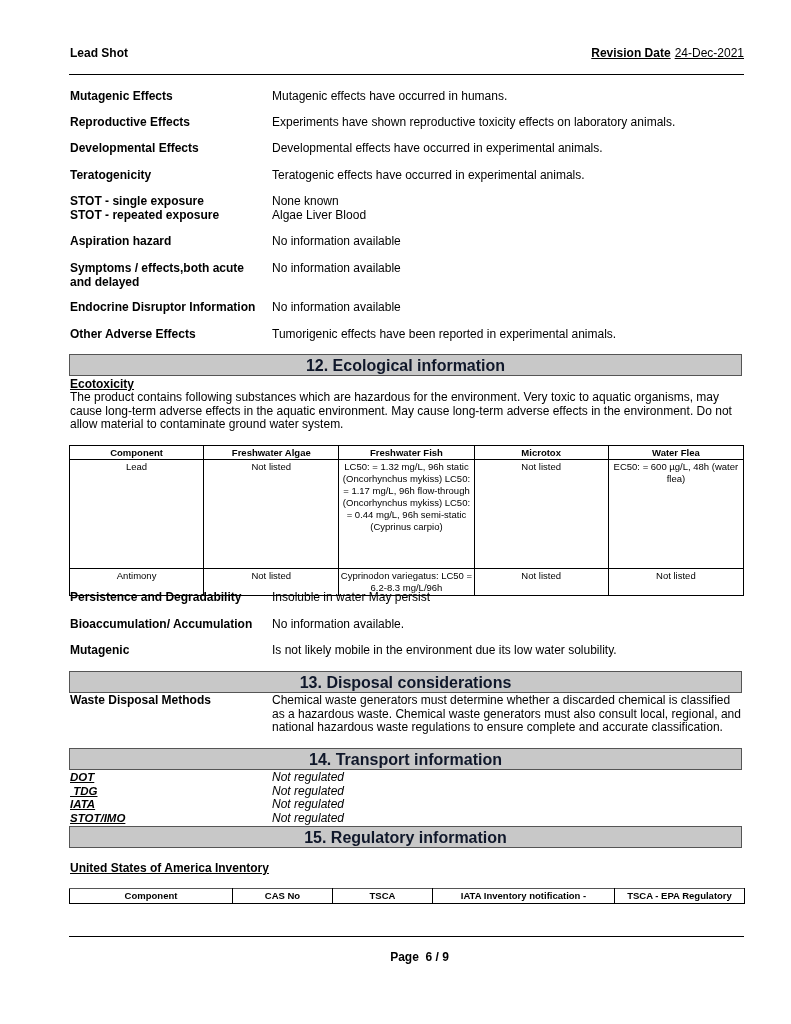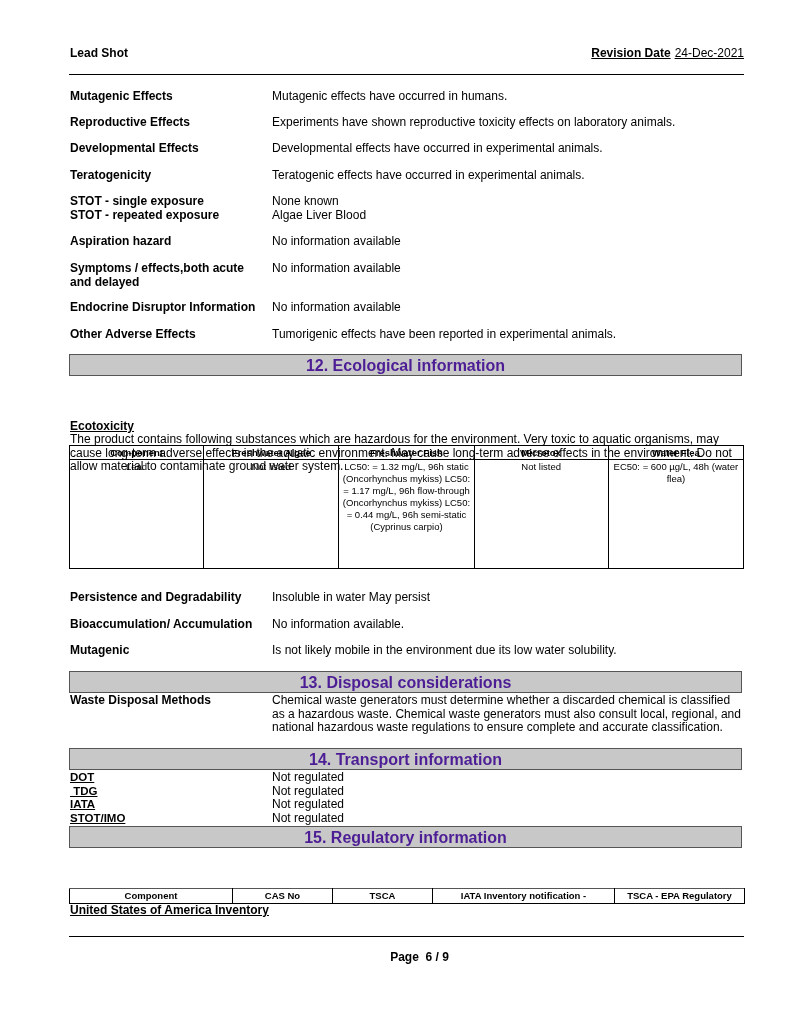--- a/index.html
+++ b/index.html
@@ -10,33 +10,33 @@
   .page-header .rev { position: absolute; right: 0; top: 0; text-decoration: underline; }
   .page-header .rev .val { font-weight: normal; margin-left: 4px; }
   .rule-top { position: absolute; left: 69px; top: 74px; width: 675px; height: 1px; background: #000; }
   .rule-bottom { position: absolute; left: 69px; top: 936px; width: 675px; height: 1px; background: #000; }
   .footer { position: absolute; left: 0; width: 791px; top: 950px; text-align: center; font-size: 12px; font-weight: bold; padding-left: 24px; }
 
   .kv { position: absolute; left: 70px; width: 674px; font-size: 12px; line-height: 13.5px; }
   .kv .k { position: absolute; left: 0; top: 0; width: 200px; font-weight: bold; }
   .kv .v { position: absolute; left: 202px; top: 0; width: 472px; }
 
-  .sec-head { position: absolute; left: 69px; width: 673px; height: 22px; background: #c8c8c8; border: 1px solid #555; box-sizing: border-box; text-align: center; font-size: 16px; font-weight: bold; color: #4c1d95; line-height: 21px; }
+  .sec-head { position: absolute; left: 69px; width: 673px; height: 22px; background: #c8c8c8; border: 1px solid #555; box-sizing: border-box; text-align: center; font-size: 16px; font-weight: bold; color: #0f172a; line-height: 21px; }
 
   .u-label { text-decoration: underline; font-weight: bold; }
-  .para { position: absolute; left: 70px; width: 672px; font-size: 12px; line-height: 13.5px; margin-top: 42px; }
+  .para { position: absolute; left: 70px; width: 672px; font-size: 12px; line-height: 13.5px; }
 
   table.eco { position: absolute; left: 69px; top: 445px; width: 675px; border-collapse: collapse; font-size: 9.5px; table-layout: fixed; }
   table.eco th, table.eco td { border: 1px solid #000; text-align: center; vertical-align: top; padding: 1px 1px; line-height: 12px; }
   table.eco th { font-weight: bold; padding: 1px 1px 0 1px; }
   table.eco tr.r-lead td { height: 106px; }
   table.eco tr.r-ant td { height: 23px; }
 
   .transport { position: absolute; left: 70px; width: 674px; font-size: 12px; line-height: 13.5px; }
-  .transport .row { position: relative; height: 13.5px; }
+  .transport .row { position: relative; height: 13.5px; font-style: italic; }
   .transport .k { position: absolute; left: 0; top: 0; text-decoration: underline; font-weight: bold; font-size: 11.5px; }
   .transport .v { position: absolute; left: 202px; top: 0; }
 
   table.inv { position: absolute; left: 69px; top: 888px; width: 675px; border-collapse: collapse; font-size: 9.5px; table-layout: fixed; }
   table.inv th { border: 1px solid #000; border-top: 1px solid #555; text-align: center; font-weight: bold; padding: 1px 2px; line-height: 12px; }
 </style>
 </head>
 <body>
 
 <div class="page-header narrow">
@@ -112,20 +112,27 @@
     </tr>
   </thead>
   <tbody>
     <tr class="r-lead">
       <td>Lead</td>
       <td>Not listed</td>
       <td>LC50: = 1.32 mg/L, 96h static (Oncorhynchus mykiss) LC50: = 1.17 mg/L, 96h flow-through (Oncorhynchus mykiss) LC50: = 0.44 mg/L, 96h semi-static (Cyprinus carpio)</td>
       <td>Not listed</td>
       <td>EC50: = 600 µg/L, 48h (water flea)</td>
     </tr>
+    <tr class="r-ant">
+      <td>Antimony</td>
+      <td>Not listed</td>
+      <td>Cyprinodon variegatus: LC50 = 6.2-8.3 mg/L/96h</td>
+      <td>Not listed</td>
+      <td>Not listed</td>
+    </tr>
   </tbody>
 </table>
 
 <div class="kv narrow" style="top:591px">
   <span class="k">Persistence and Degradability</span>
   <span class="v">Insoluble in water May persist</span>
 </div>
 <div class="kv narrow" style="top:618px">
   <span class="k">Bioaccumulation/ Accumulation</span>
   <span class="v">No information available.</span>

